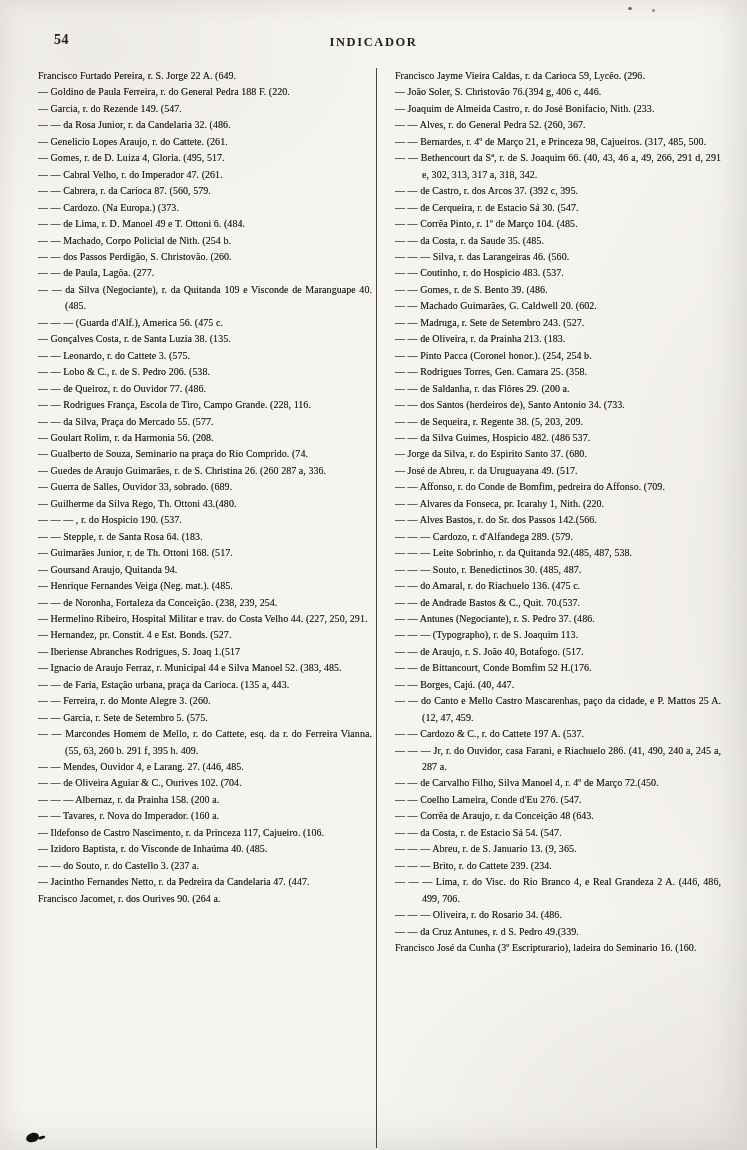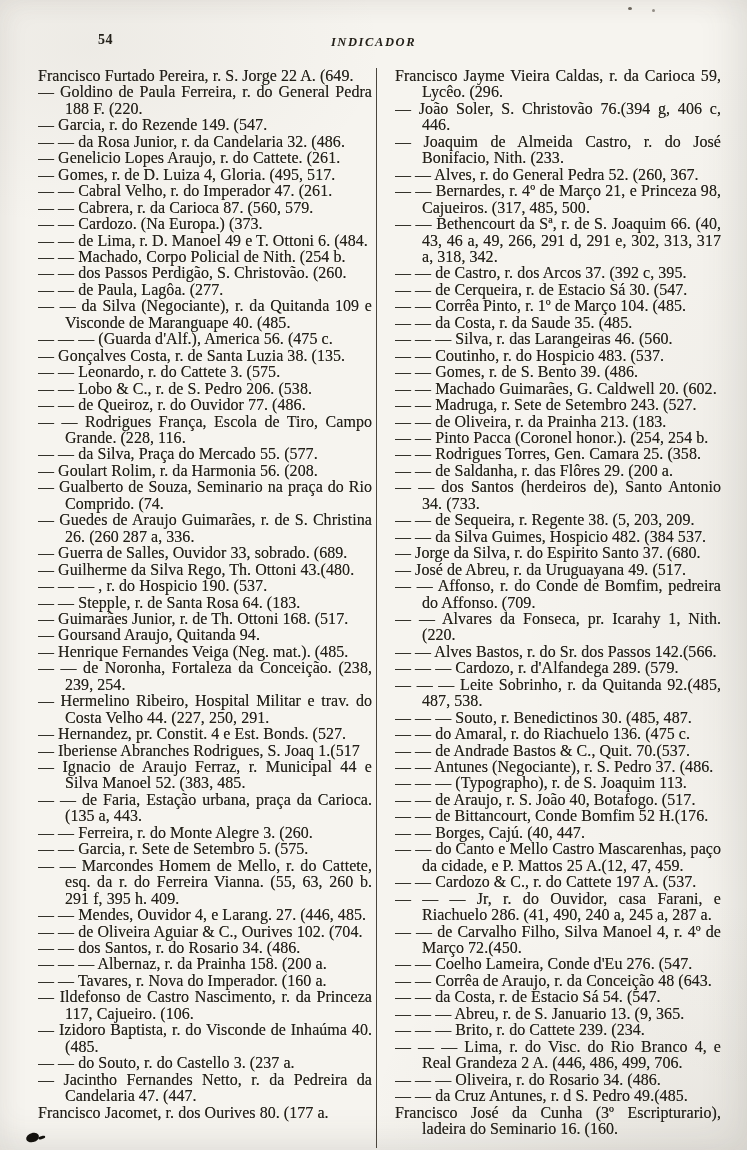--- a/index.html
+++ b/index.html
@@ -12,33 +12,33 @@
       radial-gradient(ellipse 300px 700px at 100% 50%, rgba(120,112,100,0.06), transparent 75%),
       #f6f4ef;
     box-shadow: inset -14px -10px 34px rgba(70,64,56,0.10), inset 8px 6px 24px rgba(70,64,56,0.05);
     overflow:hidden;
     box-sizing:border-box;
     font-family:"Liberation Serif","DejaVu Serif",serif;
     color:#232019;
   }
   .page-num{
     position:absolute;left:54px;top:32px;
-    font-size:14px;font-weight:bold;letter-spacing:0.5px;margin-left:44px;
+    font-size:14px;font-weight:bold;letter-spacing:0.5px;
   }
   .running-title{
     position:absolute;left:0;right:0;top:35px;
     text-align:center;
-    font-size:12.5px;font-weight:bold;letter-spacing:1.6px;font-style:italic;
+    font-size:12.5px;font-weight:bold;letter-spacing:1.6px;
   }
   .columns{
     position:absolute;top:68px;left:38px;right:26px;bottom:2px;
     display:flex;flex-direction:row;align-items:stretch;
   }
   .col{
-    font-size:16px;line-height:16.45px;
+    font-size:10px;line-height:16.45px;
     text-align:justify;
     letter-spacing:0.05px;
     overflow:hidden;
   }
   .col-left{width:334px;flex:none;}
   .col-right{flex:1;min-width:0;margin-left:12px;}
   .divider{
     flex:none;width:1px;
     background:#4a453d;
     margin:0 6px 0 4px;
@@ -103,28 +103,27 @@
         <div class="entry">— Hermelino Ribeiro, Hospital Militar e trav. do Costa Velho 44. (227, 250, 291.</div>
         <div class="entry">— Hernandez, pr. Constit. 4 e Est. Bonds. (527.</div>
         <div class="entry">— Iberiense Abranches Rodrigues, S. Joaq 1.(517</div>
         <div class="entry">— Ignacio de Araujo Ferraz, r. Municipal 44 e Silva Manoel 52. (383, 485.</div>
         <div class="entry">— — de Faria, Estação urbana, praça da Carioca. (135 a, 443.</div>
         <div class="entry">— — Ferreira, r. do Monte Alegre 3. (260.</div>
         <div class="entry">— — Garcia, r. Sete de Setembro 5. (575.</div>
         <div class="entry">— — Marcondes Homem de Mello, r. do Cattete, esq. da r. do Ferreira Vianna. (55, 63, 260 b. 291 f, 395 h. 409.</div>
         <div class="entry">— — Mendes, Ouvidor 4, e Larang. 27. (446, 485.</div>
         <div class="entry">— — de Oliveira Aguiar &amp; C., Ourives 102. (704.</div>
-        <div class="entry">— — dos Santos, r. do Rosario 34. (486.</div>
         <div class="entry">— — — Albernaz, r. da Prainha 158. (200 a.</div>
         <div class="entry">— — Tavares, r. Nova do Imperador. (160 a.</div>
         <div class="entry">— Ildefonso de Castro Nascimento, r. da Princeza 117, Cajueiro. (106.</div>
         <div class="entry">— Izidoro Baptista, r. do Visconde de Inhaúma 40. (485.</div>
         <div class="entry">— — do Souto, r. do Castello 3. (237 a.</div>
         <div class="entry">— Jacintho Fernandes Netto, r. da Pedreira da Candelaria 47. (447.</div>
-        <div class="entry">Francisco Jacomet, r. dos Ourives 80. (177 a.</div>
+        <div class="entry">Francisco Jacomet, r. dos Ourives 90. (264 a.</div>
       </div>
     <div class="divider"></div>
     <div class="col col-right" id="right-col">
         <div class="entry">Francisco Jayme Vieira Caldas, r. da Carioca 59, Lycêo. (296.</div>
         <div class="entry">— João Soler, S. Christovão 76.(394 g, 406 c, 446.</div>
         <div class="entry">— Joaquim de Almeida Castro, r. do José Bonifacio, Nith. (233.</div>
         <div class="entry">— — Alves, r. do General Pedra 52. (260, 367.</div>
         <div class="entry">— — Bernardes, r. 4º de Março 21, e Princeza 98, Cajueiros. (317, 485, 500.</div>
         <div class="entry">— — Bethencourt da Sª, r. de S. Joaquim 66. (40, 43, 46 a, 49, 266, 291 d, 291 e, 302, 313, 317 a, 318, 342.</div>
         <div class="entry">— — de Castro, r. dos Arcos 37. (392 c, 395.</div>
@@ -135,21 +134,21 @@
         <div class="entry">— — Coutinho, r. do Hospicio 483. (537.</div>
         <div class="entry">— — Gomes, r. de S. Bento 39. (486.</div>
         <div class="entry">— — Machado Guimarães, G. Caldwell 20. (602.</div>
         <div class="entry">— — Madruga, r. Sete de Setembro 243. (527.</div>
         <div class="entry">— — de Oliveira, r. da Prainha 213. (183.</div>
         <div class="entry">— — Pinto Pacca (Coronel honor.). (254, 254 b.</div>
         <div class="entry">— — Rodrigues Torres, Gen. Camara 25. (358.</div>
         <div class="entry">— — de Saldanha, r. das Flôres 29. (200 a.</div>
         <div class="entry">— — dos Santos (herdeiros de), Santo Antonio 34. (733.</div>
         <div class="entry">— — de Sequeira, r. Regente 38. (5, 203, 209.</div>
-        <div class="entry">— — da Silva Guimes, Hospicio 482. (384 537.</div>
+        <div class="entry">— — da Silva Guimes, Hospicio 482. (486 537.</div>
         <div class="entry">— Jorge da Silva, r. do Espirito Santo 37. (680.</div>
         <div class="entry">— José de Abreu, r. da Uruguayana 49. (517.</div>
         <div class="entry">— — Affonso, r. do Conde de Bomfim, pedreira do Affonso. (709.</div>
         <div class="entry">— — Alvares da Fonseca, pr. Icarahy 1, Nith. (220.</div>
         <div class="entry">— — Alves Bastos, r. do Sr. dos Passos 142.(566.</div>
         <div class="entry">— — — Cardozo, r. d'Alfandega 289. (579.</div>
         <div class="entry">— — — Leite Sobrinho, r. da Quitanda 92.(485, 487, 538.</div>
         <div class="entry">— — — Souto, r. Benedictinos 30. (485, 487.</div>
         <div class="entry">— — do Amaral, r. do Riachuelo 136. (475 c.</div>
         <div class="entry">— — de Andrade Bastos &amp; C., Quit. 70.(537.</div>
@@ -162,21 +161,21 @@
         <div class="entry">— — Cardozo &amp; C., r. do Cattete 197 A. (537.</div>
         <div class="entry">— — — Jr, r. do Ouvidor, casa Farani, e Riachuelo 286. (41, 490, 240 a, 245 a, 287 a.</div>
         <div class="entry">— — de Carvalho Filho, Silva Manoel 4, r. 4º de Março 72.(450.</div>
         <div class="entry">— — Coelho Lameira, Conde d'Eu 276. (547.</div>
         <div class="entry">— — Corrêa de Araujo, r. da Conceição 48 (643.</div>
         <div class="entry">— — da Costa, r. de Estacio Sá 54. (547.</div>
         <div class="entry">— — — Abreu, r. de S. Januario 13. (9, 365.</div>
         <div class="entry">— — — Brito, r. do Cattete 239. (234.</div>
         <div class="entry">— — — Lima, r. do Visc. do Rio Branco 4, e Real Grandeza 2 A. (446, 486, 499, 706.</div>
         <div class="entry">— — — Oliveira, r. do Rosario 34. (486.</div>
-        <div class="entry">— — da Cruz Antunes, r. d S. Pedro 49.(485.</div>
+        <div class="entry">— — da Cruz Antunes, r. d S. Pedro 49.(339.</div>
         <div class="entry">Francisco José da Cunha (3º Escripturario), ladeira do Seminario 16. (160.</div>
       </div>
   </div>
 
   <div class="ink-blot"></div>
   <div class="speck s1"></div>
   <div class="speck s2"></div>
 </div>
 
 </body></html>

